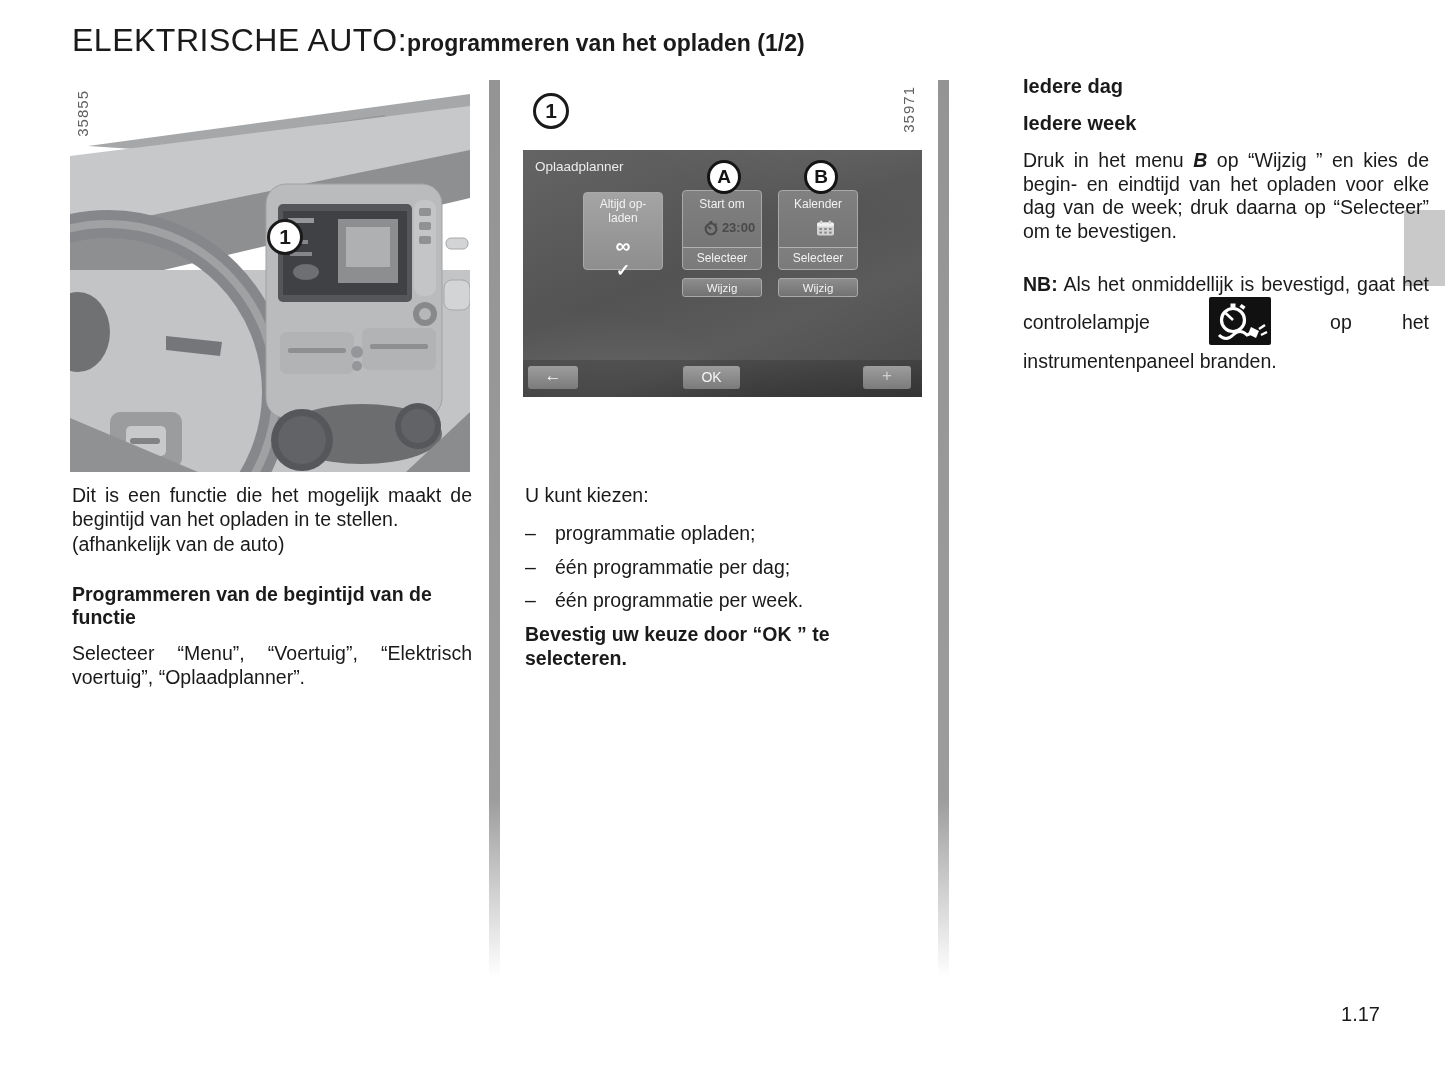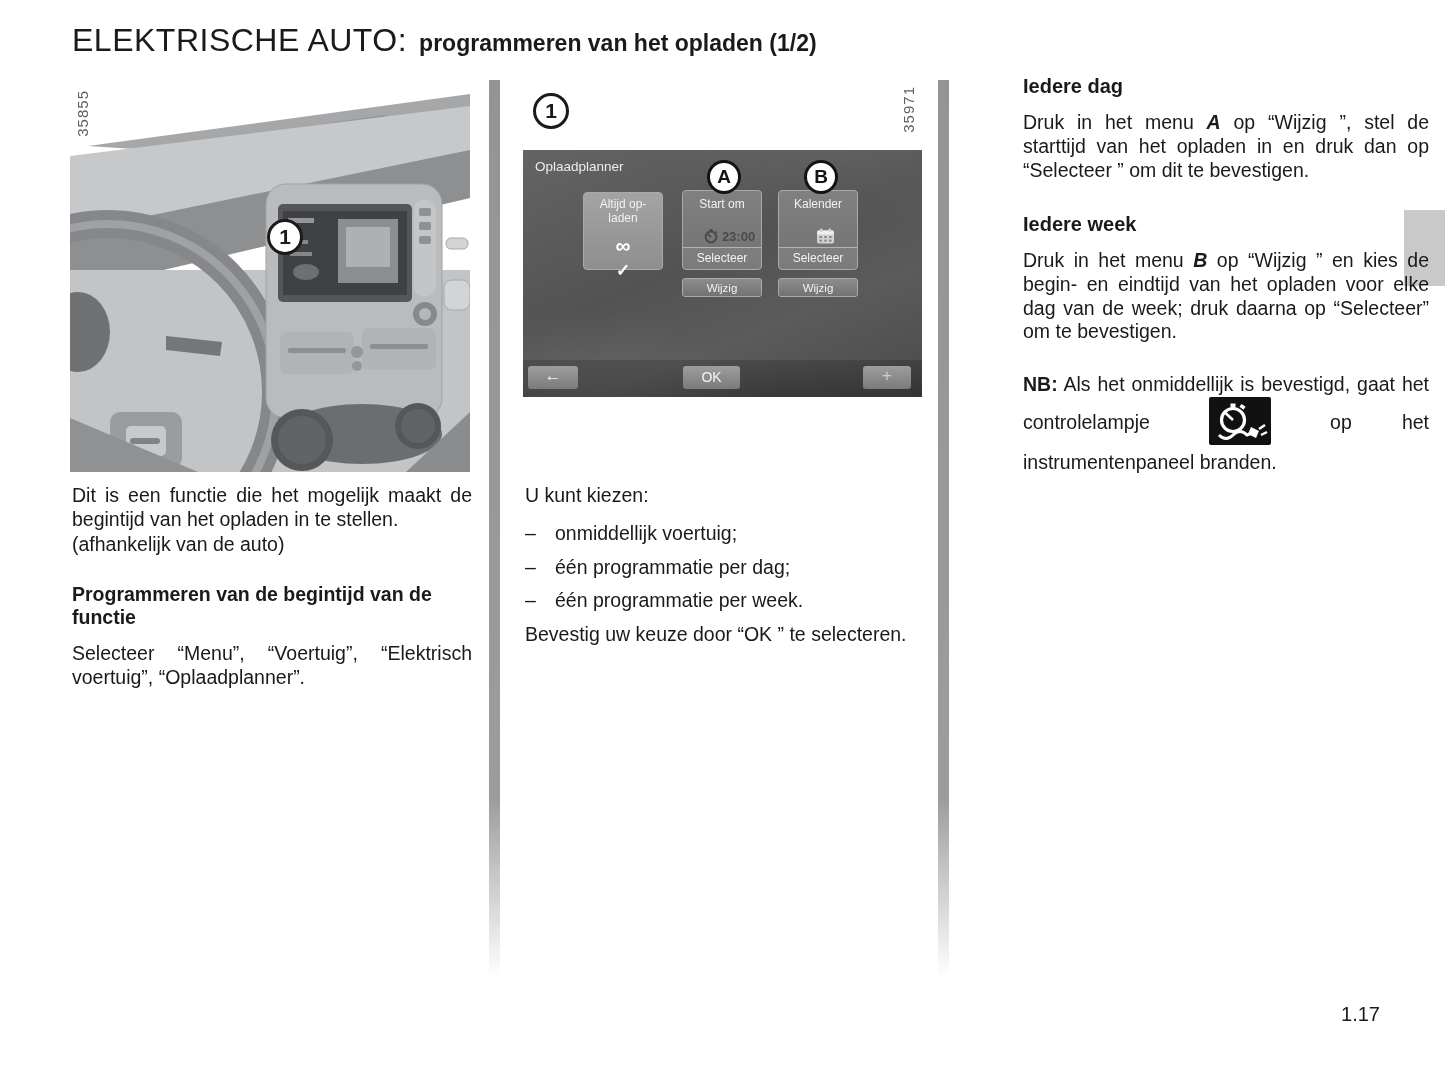--- a/index.html
+++ b/index.html
@@ -3,21 +3,21 @@
 <meta charset="utf-8">
 <style>
   html,body{margin:0;padding:0;}
   body{
     width:1445px;height:1070px;position:relative;background:#ffffff;
     font-family:"Liberation Sans",sans-serif;color:#1a1a1a;overflow:hidden;
   }
   
   .page-title{position:absolute;left:72px;top:22px;white-space:nowrap;}
   .page-title .t-main{font-size:32px;font-weight:400;letter-spacing:.5px;}
-  .page-title .t-sub{font-size:23px;font-weight:700;margin-left:12px;text-align:right;}
+  .page-title .t-sub{font-size:23px;font-weight:700;margin-left:0;text-align:right;}
   .divider{position:absolute;top:80px;width:11px;height:897px;
     background:linear-gradient(to bottom,#949494 0%,#9c9c9c 80%,rgba(156,156,156,0) 100%);}
   .divider.d1{left:489px;} .divider.d2{left:938px;}
   .side-tab{position:absolute;left:1404px;top:210px;width:41px;height:76px;background:#c9c9c9;}
   .page-number{position:absolute;left:1310px;top:1003px;width:70px;text-align:right;font-size:20px;}
   .fig-id{position:absolute;color:#5f6062;font-size:15px;letter-spacing:1px;
     writing-mode:vertical-rl;transform:rotate(180deg);}
   .callout{position:absolute;width:36px;height:36px;border-radius:50%;background:#ffffff;
     border:3px solid #1a1a1a;display:flex;align-items:center;justify-content:center;
     font-size:21px;font-weight:700;box-sizing:border-box;z-index:5;}
@@ -53,21 +53,21 @@
   .tile{position:absolute;top:40px;width:80px;height:80px;box-sizing:border-box;
     border:1px solid #a9a9a9;border-radius:4px;color:#f2f2f2;font-size:12px;text-align:center;}
   .tile-always{left:60px;top:42px;height:78px;background:linear-gradient(#a4a4a4,#8e8e8e);
     display:flex;flex-direction:column;align-items:center;padding-top:5px;}
   .tile-always .lbl{line-height:1.15;}
   .tile-always .inf{font-size:21px;font-weight:700;line-height:1;margin-top:9px;color:#fff;}
   .tile-always .chk{font-size:17px;font-weight:700;line-height:1;margin-top:6px;color:#fff;}
   .tile-choice{background:linear-gradient(rgba(255,255,255,.12),rgba(255,255,255,.02)),#6f6f6f;}
   .tile-start{left:159px;} .tile-cal{left:255px;}
   .tile-choice .t-title{margin-top:6px;}
-  .tile-choice .t-mid{height:33px;display:flex;align-items:flex-end;justify-content:center;gap:3px;padding-left:14px;}
+  .tile-choice .t-mid{height:33px;display:flex;align-items:center;justify-content:center;gap:3px;padding-left:14px;}
   .time-txt{color:#4a4a4a;font-weight:700;font-size:13px;}
   .select-strip{position:absolute;left:0;right:0;bottom:0;height:21px;line-height:21px;
     border-top:1px solid rgba(255,255,255,.4);background:rgba(255,255,255,.07);
     border-radius:0 0 3px 3px;}
   .btn-modify{position:absolute;top:128px;width:80px;height:19px;line-height:18px;box-sizing:border-box;
     background:linear-gradient(#8d8d8d,#727272);border:1px solid #a9a9a9;border-radius:3px;
     color:#f2f2f2;font-size:11.5px;text-align:center;}
   .btn-modify.a{left:159px;} .btn-modify.b{left:255px;}
   .bottombar{position:absolute;left:0;right:0;top:210px;height:37px;
     background:linear-gradient(rgba(0,0,0,.16),rgba(0,0,0,.30));}
@@ -225,37 +225,36 @@
   <p class="note" style="text-align:left;">(afhankelijk van de auto)</p>
   <div class="subheading">Programmeren van de begintijd van de functie</div>
   <p>Selecteer “Menu”, “Voertuig”, “Elektrisch voertuig”, “Oplaadplanner”.</p>
 </div>
 
 <div class="col mid-col">
   <p style="text-align:left;">U kunt kiezen:</p>
   <div class="bullets">
     <div class="bullet-row">
       <span class="dash">–</span>
-      <span>onmiddellijk voertuig;</span>
+      <span>programmatie opladen;</span>
     </div>
     <div class="bullet-row">
       <span class="dash">–</span>
       <span>één programmatie per dag;</span>
     </div>
     <div class="bullet-row">
       <span class="dash">–</span>
       <span>één programmatie per week.</span>
     </div>
   </div>
-  <p class="confirm" style="text-align:left;">Bevestig uw keuze door “OK ” te selecteren.</p>
+  <p class="confirm" style="text-align:left;font-weight:bold;">Bevestig uw keuze door “OK ” te selecteren.</p>
 </div>
 
 <div class="col right-col">
   <h3>Iedere dag</h3>
-  <p><span>Druk in het menu </span><span class="menu-ref">A</span><span> op “Wijzig ”, stel de starttijd van het opladen in en druk dan op “Selecteer ” om dit te bevestigen.</span></p>
 
   <h3>Iedere week</h3>
   <p><span>Druk in het menu </span><span class="menu-ref">B</span><span> op “Wijzig ” en kies de begin- en eindtijd van het opladen voor elke dag van de week; druk daarna op “Selecteer” om te bevestigen.</span></p>
 
   <div class="nb">
     <p><span class="nb-label">NB:</span><span> Als het onmiddellijk is bevestigd, gaat het controlelampje </span><span class="indicator-icon"><svg width="62" height="48" viewBox="0 0 62 48">
           <rect width="62" height="48" rx="2" fill="#111111"></rect>
           <circle cx="24" cy="23" r="11.5" fill="none" stroke="#ffffff" stroke-width="3.2"></circle>
           <rect x="21.5" y="6.5" width="5" height="4" fill="#ffffff"></rect>
           <rect x="31" y="8" width="5" height="3.6" transform="rotate(35 33.5 9.8)" fill="#ffffff"></rect>

